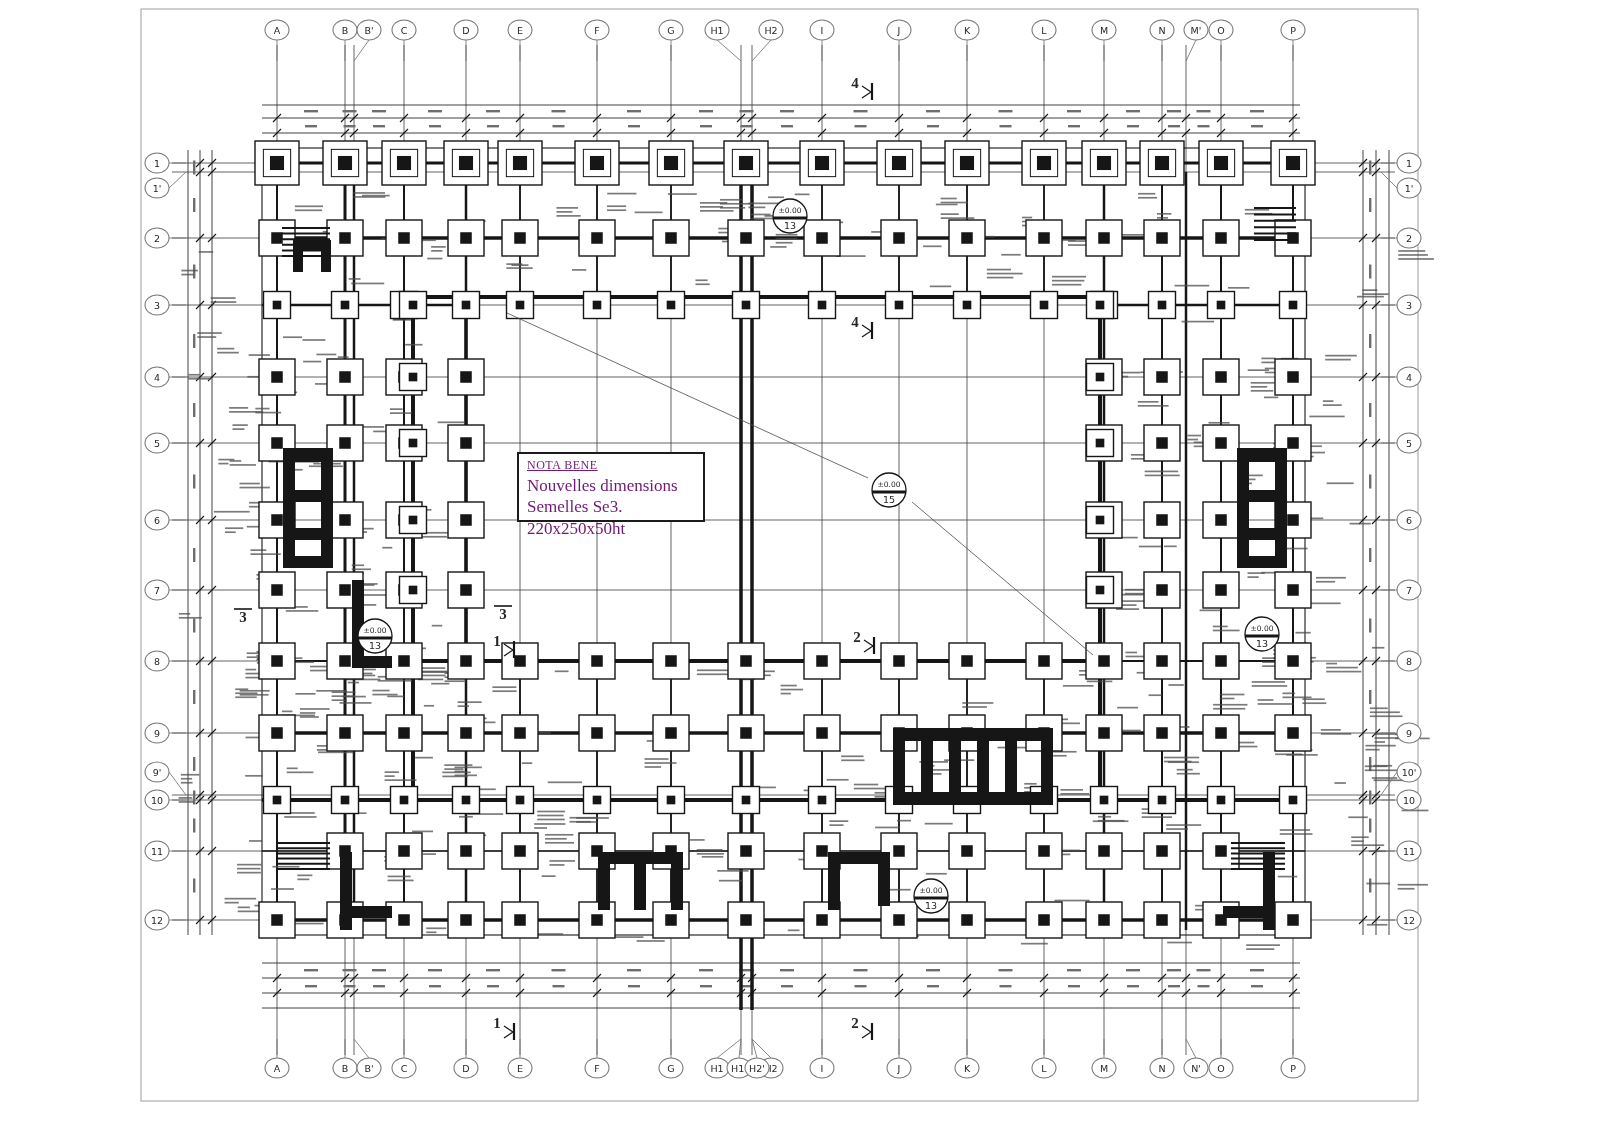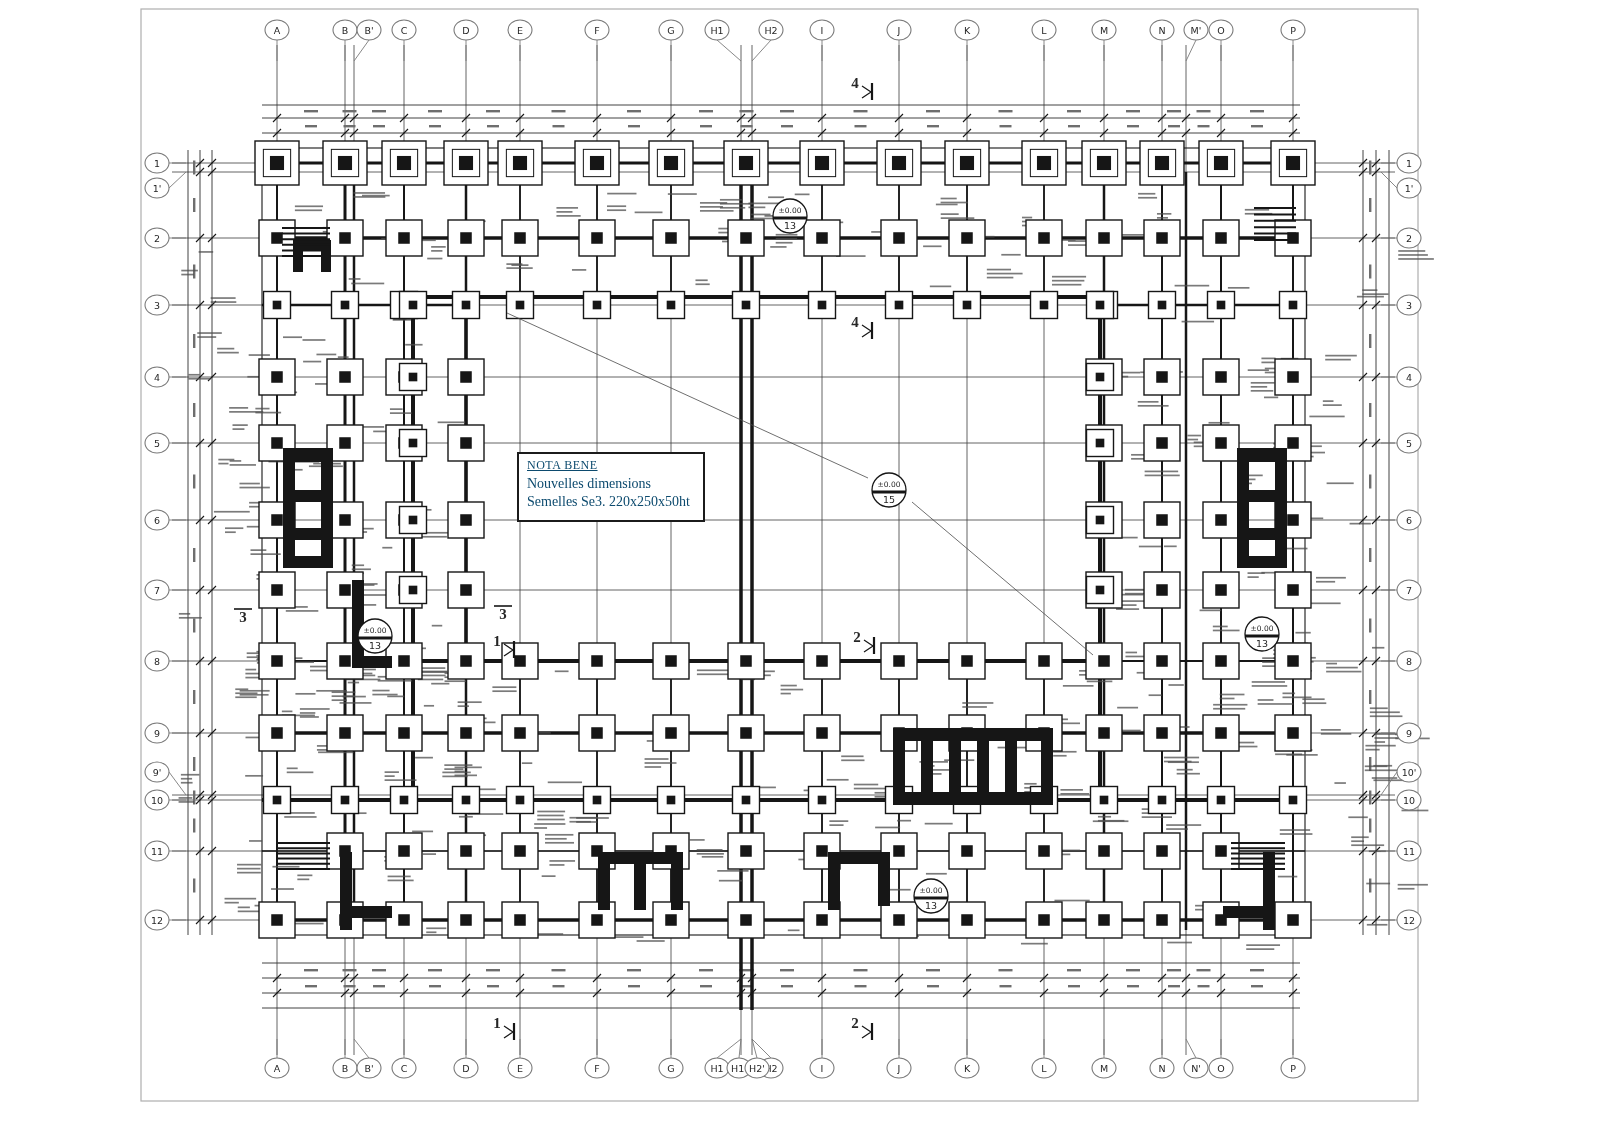--- a/index.html
+++ b/index.html
@@ -1,23 +1,23 @@
 <!DOCTYPE html>
 <html><head>
 <meta charset="utf-8">
 <style>
   html,body{margin:0;padding:0;background:#ffffff;}
   .stage{position:relative;width:1600px;height:1128px;background:#ffffff;overflow:hidden;
          font-family:"DejaVu Sans",sans-serif;}
   svg{position:absolute;left:0;top:0;}
   .notebox{position:absolute;left:517px;top:452px;width:168px;height:60px;
            border:2px solid #1b1b1b;background:#fff;padding:4px 8px 2px 8px;
-           font-family:"Liberation Serif",serif;color:#0c4a6e;line-height:1.25;}
+           font-family:"Liberation Serif",serif;color:#701a75;line-height:1.25;}
   .nb-title{font-size:12px;letter-spacing:.5px;text-decoration:underline;margin-bottom:2px;}
-  .nb-line{font-size:14px;}
+  .nb-line{font-size:17px;}
 </style>
 </head>
 <body>
 
 <div class="stage">
   <svg id="plan" width="1600" height="1128" viewBox="0 0 1600 1128">
       <rect x="141" y="9" width="1277" height="1092" fill="none" stroke="#aeaeae" stroke-width="1.2"></rect>
       <line x1="277" y1="45" x2="277" y2="1055" stroke="#3c3c3c" stroke-width="0.8"></line>
       <line x1="345" y1="45" x2="345" y2="1055" stroke="#3c3c3c" stroke-width="0.8"></line>
       <line x1="354" y1="45" x2="354" y2="1055" stroke="#3c3c3c" stroke-width="0.8"></line>

